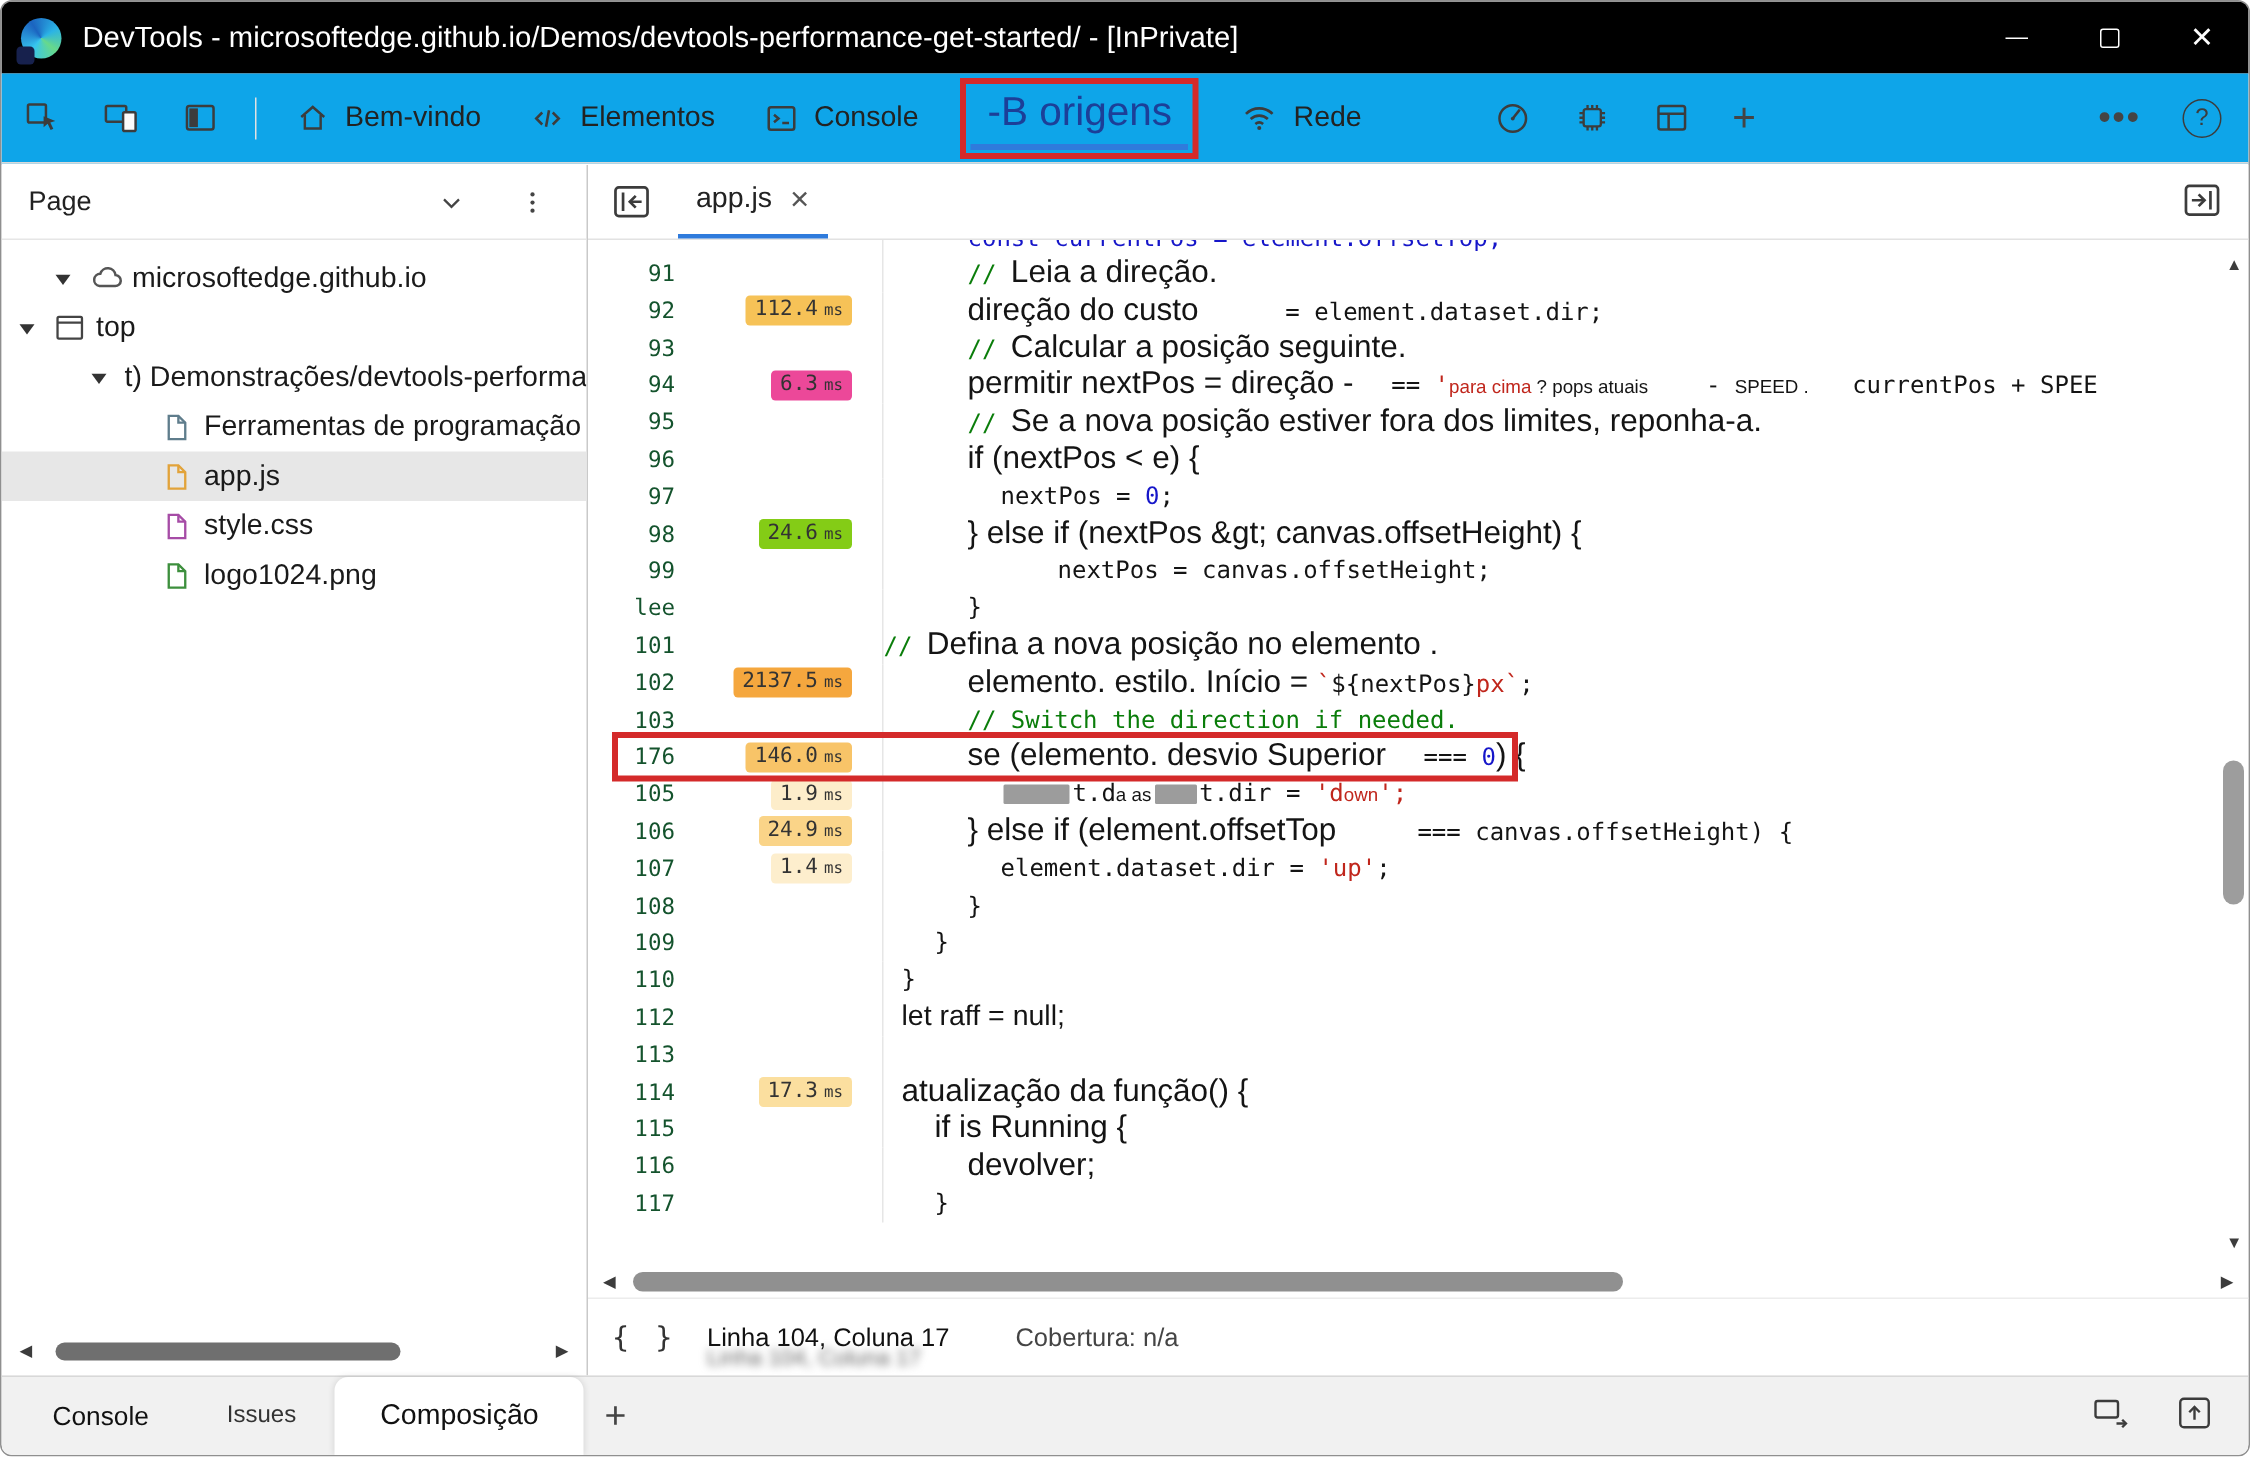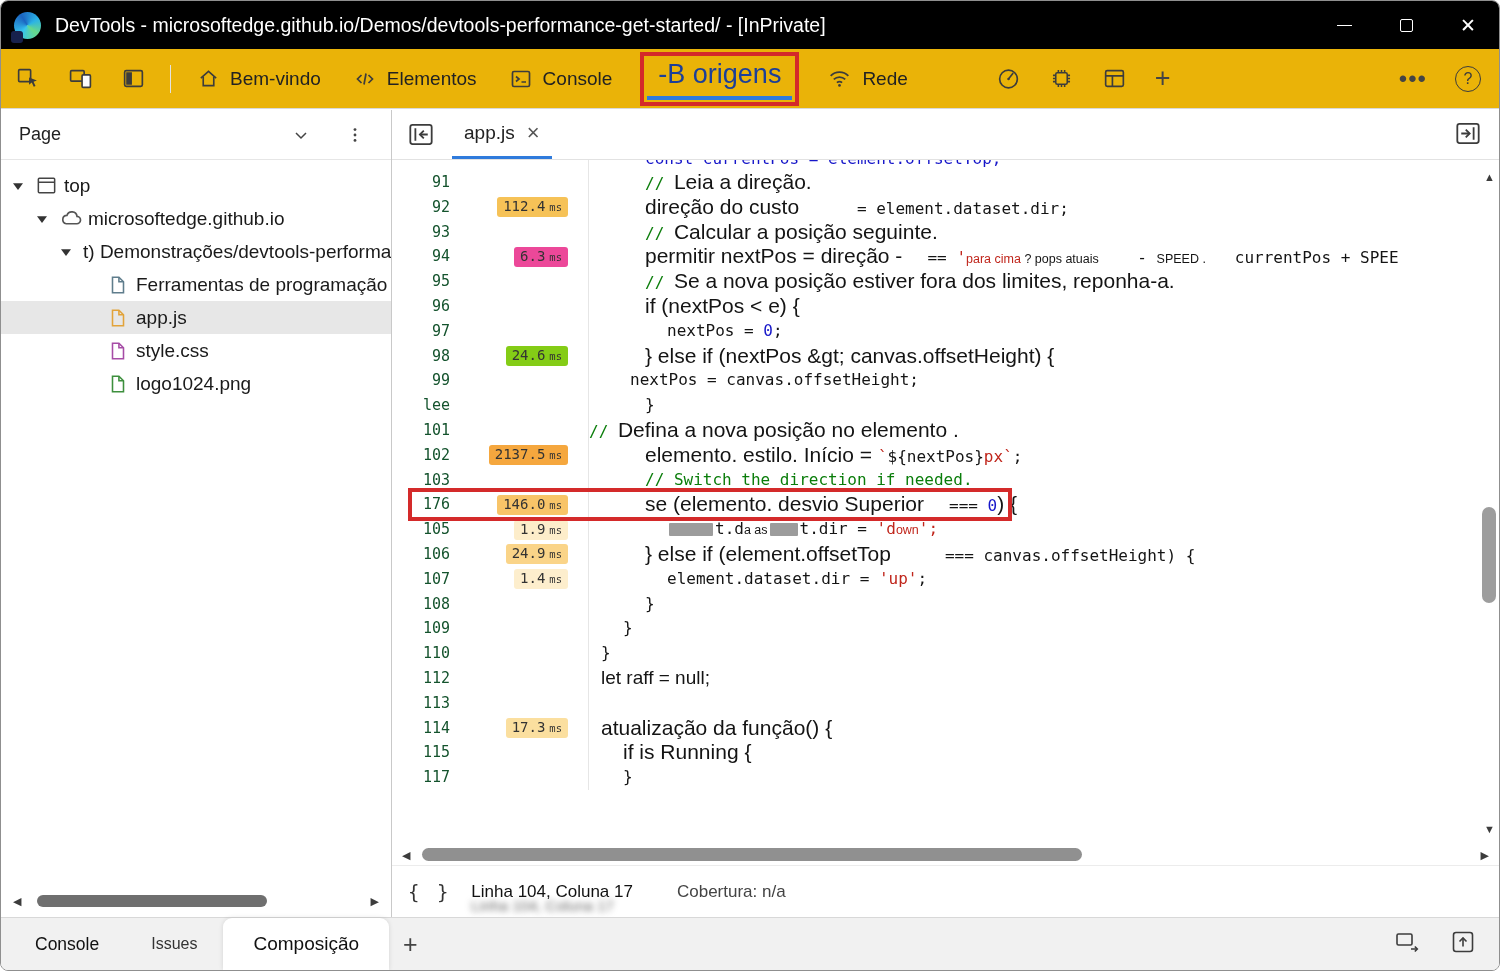--- a/index.html
+++ b/index.html
@@ -13,21 +13,21 @@
   .edge-logo { width:27px; height:27px; border-radius:50%; margin-left:13px; position:relative; flex:none;
     background: conic-gradient(from 220deg, #36c5f0, #1b64c0 30%, #2bb3e6 55%, #67d98b 75%, #36c5f0); }
   .edge-badge { position:absolute; left:-3px; bottom:-4px; width:12px; height:12px; border-radius:3px; background:#17214d; }
   .title-text { color:#fff; font-size:19.5px; margin-left:14px; white-space:nowrap; }
   .win-controls { margin-left:auto; display:flex; height:100%; }
   .win-btn { width:62px; height:100%; display:flex; align-items:center; justify-content:center; color:#fff; }
   .glyph-min { display:block; width:15px; border-top:1.6px solid #fff; }
   .glyph-max { display:block; width:13px; height:13px; border:1.6px solid #fff; border-radius:2px; }
   .glyph-close { font-size:19px; line-height:1; }
   
-  .toolbar { height:60px; background:#eab308; border-bottom:1px solid #d9d9d9; display:flex; align-items:center; }
+  .toolbar { height:60px; background:#0ea5e9; border-bottom:1px solid #d9d9d9; display:flex; align-items:center; }
   .tbtn { padding:0 14px; display:flex; align-items:center; }
   .toolbar svg { display:block; }
   .tb-divider { width:1px; height:28px; background:#e2e2e2; margin:0 10px; }
   .tab { display:flex; align-items:center; gap:10px; padding:0 16px; height:100%; font-size:19px; color:#222; }
   .tab.sources { height:auto; position:relative; border:4px solid var(--red); padding:3px 14px 12px 14px; margin:0 12px; }
   .tab.sources .label { font-size:27px; color:#1c3f98; }
   .tab.sources .underline { position:absolute; left:3px; right:3px; bottom:2px; height:4px; background:var(--blue); }
   .right-gap { width:58px; }
   .flex-spacer { flex:1; }
   .more-glyph { font-size:24px; color:#444; letter-spacing:1px; }
@@ -231,46 +231,46 @@
         </span>
         <span class="sb-kebab">
           <svg width="20" height="20" viewBox="0 0 24 24" fill="#444">
               <circle cx="12" cy="5.5" r="1.7"></circle>
               <circle cx="12" cy="12" r="1.7"></circle>
               <circle cx="12" cy="18.5" r="1.7"></circle>
             </svg>
         </span>
       </div>
       <div class="file-tree">
+          <div class="tree-row" style="padding-left: 34px;">
+            <span class="expander">
+              <svg width="14" height="14" viewBox="0 0 14 14">
+                <path d="M2 4.2h10L7 11z" fill="#333"></path>
+              </svg>
+            </span>
+            <span class="tree-icon">
+              <svg width="25" height="25" viewBox="0 0 24 24" fill="none" stroke="#555" stroke-width="1.6">
+                <path d="M7 17a4 4 0 0 1 .6-7.95A5 5 0 0 1 17.3 10 3.5 3.5 0 0 1 17 17z"></path>
+              </svg>
+            </span>
+            <span class="tree-label">microsoftedge.github.io</span>
+          </div>
           <div class="tree-row" style="padding-left: 10px;">
             <span class="expander">
               <svg width="14" height="14" viewBox="0 0 14 14">
                 <path d="M2 4.2h10L7 11z" fill="#333"></path>
               </svg>
             </span>
             <span class="tree-icon">
               <svg width="23" height="23" viewBox="0 0 24 24" fill="none" stroke="#444" stroke-width="1.6">
                 <rect x="3.5" y="4.5" width="17" height="15" rx="1"></rect>
                 <path d="M3.5 8.5h17"></path>
               </svg>
             </span>
             <span class="tree-label">top</span>
-          </div>
-          <div class="tree-row" style="padding-left: 34px;">
-            <span class="expander">
-              <svg width="14" height="14" viewBox="0 0 14 14">
-                <path d="M2 4.2h10L7 11z" fill="#333"></path>
-              </svg>
-            </span>
-            <span class="tree-icon">
-              <svg width="25" height="25" viewBox="0 0 24 24" fill="none" stroke="#555" stroke-width="1.6">
-                <path d="M7 17a4 4 0 0 1 .6-7.95A5 5 0 0 1 17.3 10 3.5 3.5 0 0 1 17 17z"></path>
-              </svg>
-            </span>
-            <span class="tree-label">microsoftedge.github.io</span>
           </div>
           <div class="tree-row" style="padding-left: 58px;">
             <span class="expander">
               <svg width="14" height="14" viewBox="0 0 14 14">
                 <path d="M2 4.2h10L7 11z" fill="#333"></path>
               </svg>
             </span>
             <span class="tree-label">t) Demonstrações/devtools-performanc</span>
           </div>
           <div class="tree-row" style="padding-left: 82px;">
@@ -405,21 +405,21 @@
                 <span class="badge" style="background: #84cc16;">
                   <span>24.6</span>
                   <span class="unit">ms</span>
                 </span>
               </div>
               <div class="code-cell" style="padding-left: 56px;"><span class="seg s blk">} else if (nextPos &amp;gt; canvas.offsetHeight) {</span></div>
             </div>
             <div class="code-row">
               <div class="gutter-num">99</div>
               <div class="badge-cell"></div>
-              <div class="code-cell" style="padding-left: 41px;"><span class="seg m blk">nextPos = canvas.offsetHeight;</span></div>
+              <div class="code-cell" style="padding-left: 116px;"><span class="seg m blk">nextPos = canvas.offsetHeight;</span></div>
             </div>
             <div class="code-row">
               <div class="gutter-num">lee</div>
               <div class="badge-cell"></div>
               <div class="code-cell" style="padding-left: 56px;"><span class="seg m blk">}</span></div>
             </div>
             <div class="code-row">
               <div class="gutter-num">101</div>
               <div class="badge-cell"></div>
               <div class="code-cell" style=""><span class="seg m grn">// </span><span class="seg s blk">Defina a nova posição no elemento .</span></div>
@@ -512,20 +512,25 @@
                   <span>17.3</span>
                   <span class="unit">ms</span>
                 </span>
               </div>
               <div class="code-cell" style="padding-left: 12px;"><span class="seg s blk">atualização da função() {</span></div>
             </div>
             <div class="code-row">
               <div class="gutter-num">115</div>
               <div class="badge-cell"></div>
               <div class="code-cell" style="padding-left: 34px;"><span class="seg s blk">if is Running {</span></div>
+            </div>
+            <div class="code-row">
+              <div class="gutter-num">116</div>
+              <div class="badge-cell"></div>
+              <div class="code-cell" style="padding-left: 56px;"><span class="seg s blk">devolver;</span></div>
             </div>
             <div class="code-row">
               <div class="gutter-num">117</div>
               <div class="badge-cell"></div>
               <div class="code-cell" style="padding-left: 34px;"><span class="seg m blk">}</span></div>
             </div>
           </div>
       </div>
 
       <div class="vscroll">

